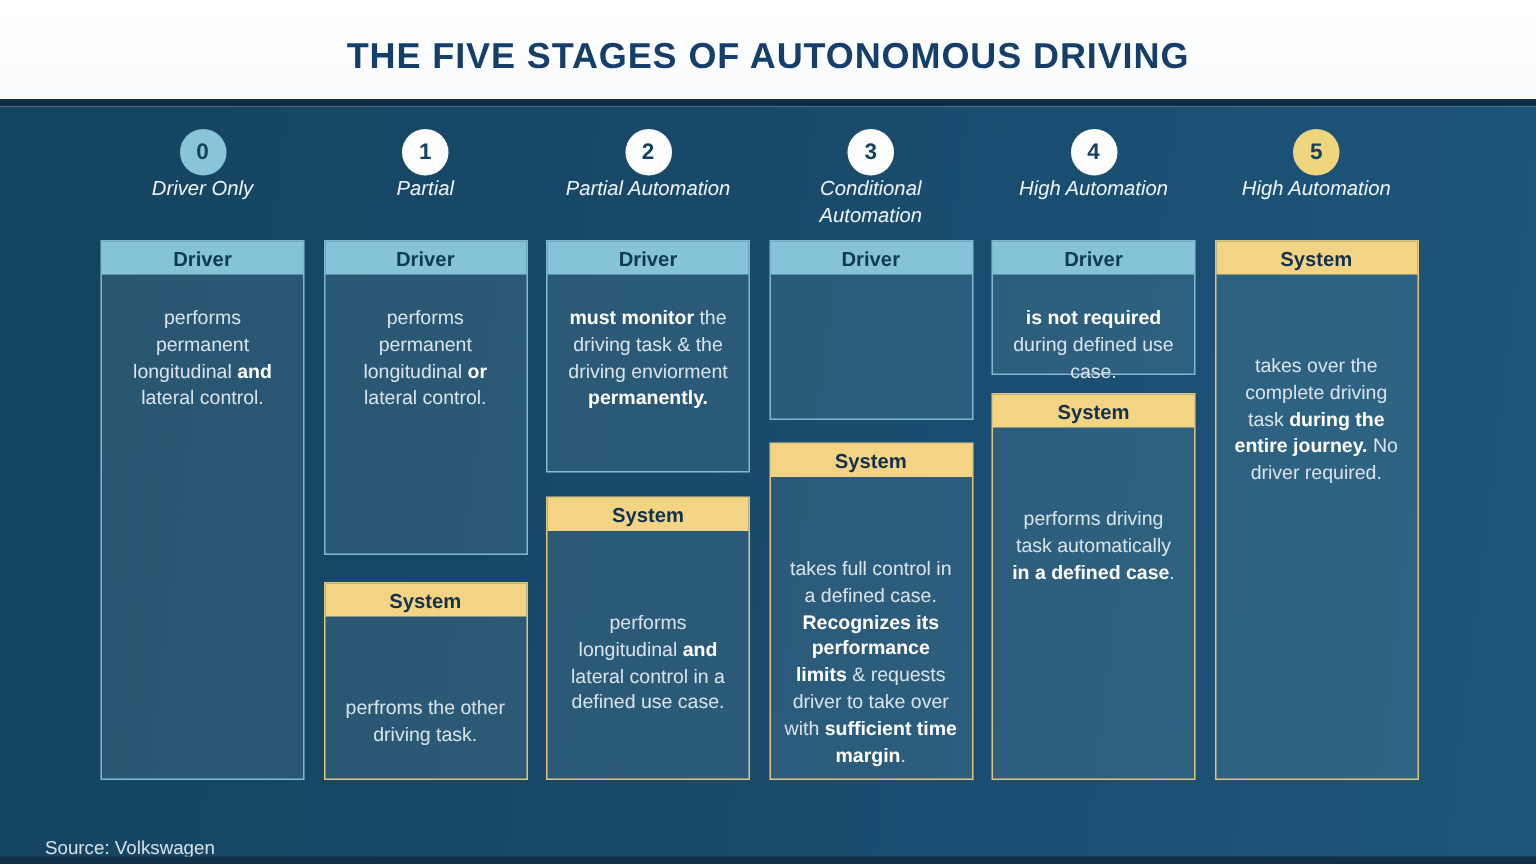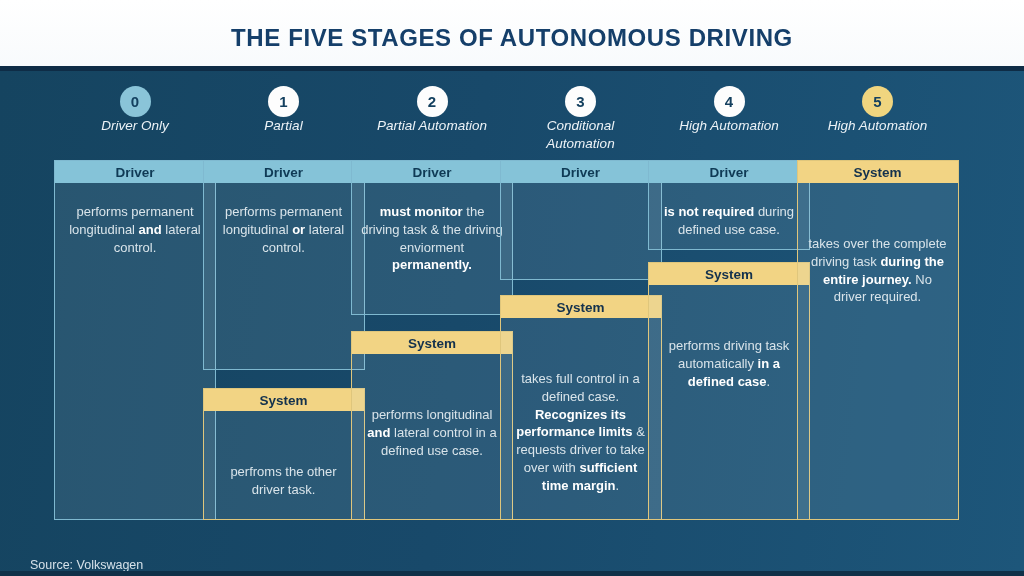--- a/index.html
+++ b/index.html
@@ -51,21 +51,21 @@
   }
   .circle.blue   { background: #8ac4d8; }
   .circle.white  { background: #fdfdfd; }
   .circle.yellow { background: #f0d57f; }
 
   .stage-label {
     height: 43px; width: 120px;
     text-align: center; color: #edf3f7; font-size: 13.5px; line-height: 1.35; font-style: italic;
   }
 
-  .boxes { position: relative; width: 162px; height: 360px; }
+  .boxes { position: relative; width: 136px; height: 360px; }
 
   .box {
     position: absolute; left: 0; right: 0;
     display: flex; flex-direction: column;
     background: rgba(198, 224, 235, 0.11);
   }
   .box.driver { border: 1px solid #7fb9d0; }
   .box.system { border: 1px solid #dfc67c; gap: 32px; }
 
   .box-header {
@@ -117,21 +117,21 @@
       <span>1</span>
     </div>
     <div class="stage-label">Partial</div>
     <div class="boxes">
             <div class="box driver" style="top: 0px; height: 210px;">
               <div class="box-header">Driver</div>
               <div class="box-body"><span>performs permanent longitudinal </span><b>or</b><span> lateral control.</span></div>
             </div>
             <div class="box system" style="top: 228px; height: 132px;">
               <div class="box-header">System</div>
-              <div class="box-body"><span>perfroms the other driver task.</span></div>
+              <div class="box-body"><span>perfroms the other driving task.</span></div>
             </div>
           </div>
   </div>
 
   <div class="stage">
     <div class="circle white">
       <span>2</span>
     </div>
     <div class="stage-label">Partial Automation</div>
     <div class="boxes">

